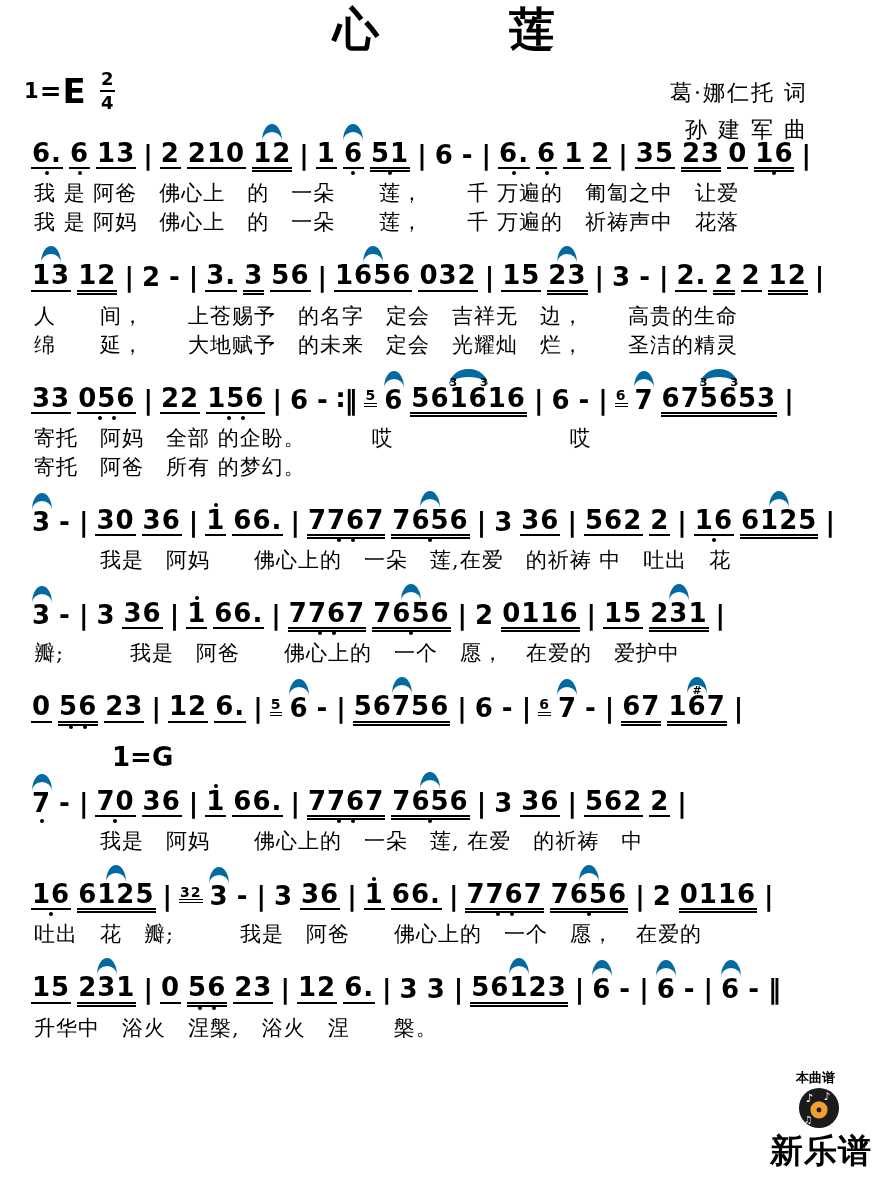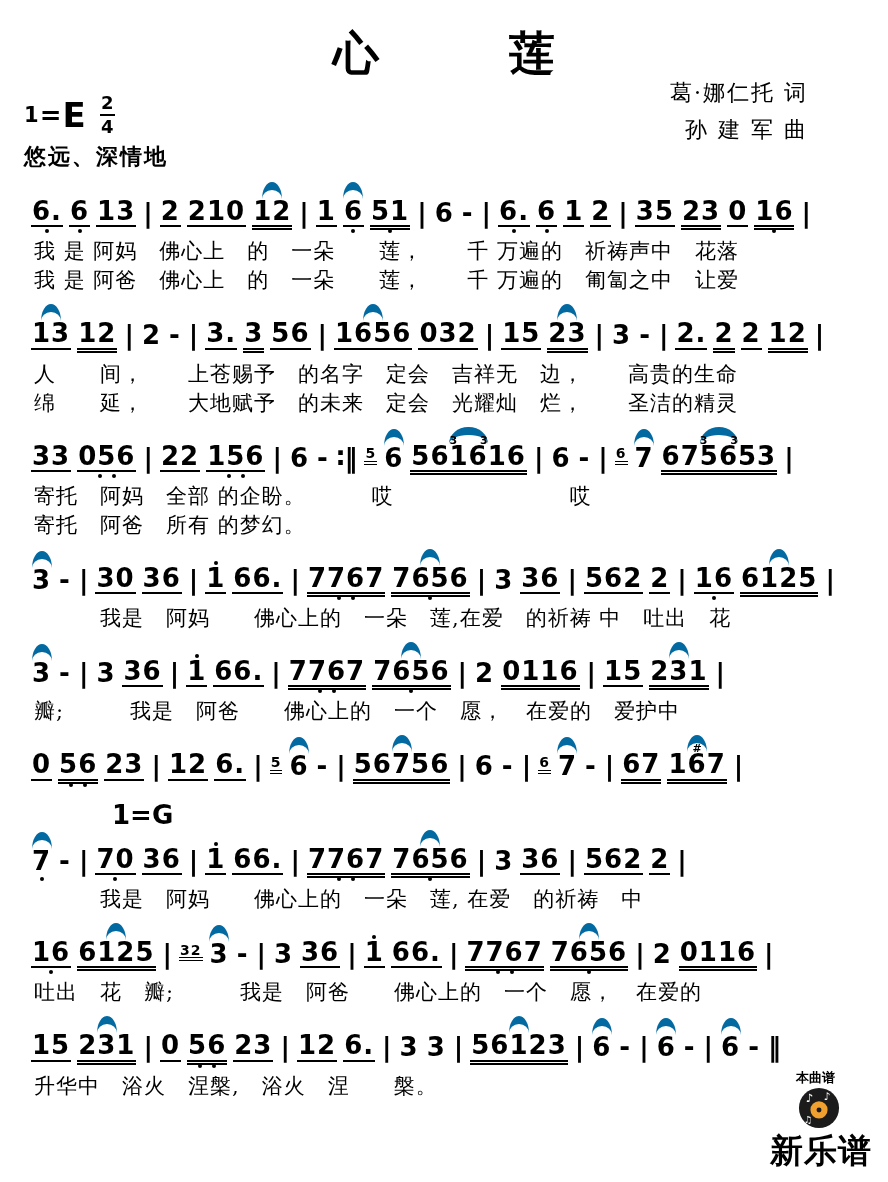--- a/index.html
+++ b/index.html
@@ -1,19 +1,19 @@
 <!DOCTYPE html>
 <html><head>
 <meta charset="utf-8">
 <style>
   html,body{margin:0;padding:0;background:#fff;}
   .page{position:relative;width:888px;height:1182px;background:#fff;color:#000;
         font-family:"DejaVu Sans",sans-serif;overflow:hidden;}
   
-  .header{position:relative;padding-top:24px;}
+  .header{position:relative;}
   .title{text-align:center;font-family:"DejaVu Serif",serif;font-size:46px;font-weight:bold;
          letter-spacing:42px;text-indent:42px;line-height:58px;}
   .credits{position:absolute;top:74px;right:80px;font-family:"DejaVu Serif",serif;
            font-size:22px;line-height:37px;letter-spacing:2px;text-align:right;}
   .meta-left{margin:10px 0 0 24px;height:46px;display:flex;align-items:center;}
   .k1{font-size:21px;font-weight:bold;}
   .keq{font-size:26px;font-weight:bold;margin:0 1px;}
   .kE{font-size:34px;font-weight:bold;line-height:1;}
   .frac{display:inline-flex;flex-direction:column;align-items:center;margin-left:14px;
         font-size:18px;font-weight:bold;line-height:1;}
@@ -63,21 +63,20 @@
     <div class="meta-left">
       <span class="k1">1</span>
         <span class="keq">=</span>
         <span class="kE">E</span>
       <span class="frac">
         <span>2</span>
         <span class="fbar"></span>
         <span>4</span>
       </span>
     </div>
-    <div class="tempo">悠远、深情地</div>
   </div>
 
   <div class="score" id="score">
       <div class="system">
         <div class="notes-line">
           <span class="tok">
             <span class="slot top"></span>
             <span class="num n-u1">6.</span>
             <span class="slot bot">
               <span class="dotrow">
@@ -203,22 +202,22 @@
             <span class="slot top"></span>
             <span class="num n-u2">16</span>
             <span class="slot bot">
               <span class="dotrow">
                 <span class="dot"></span>
               </span>
             </span>
           </span>
           <span class="bar">|</span>
         </div>
+        <div class="lyric">我 是 阿爸　佛心上　的　一朵　　莲，　　千 万遍的　匍匐之中　让爱</div>
         <div class="lyric">我 是 阿妈　佛心上　的　一朵　　莲，　　千 万遍的　祈祷声中　花落</div>
-        <div class="lyric">我 是 阿爸　佛心上　的　一朵　　莲，　　千 万遍的　匍匐之中　让爱</div>
       </div>
       <div class="system">
         <div class="notes-line">
           <span class="tok">
             <span class="slot top">
               <span class="arc"></span>
             </span>
             <span class="num n-u1">13</span>
             <span class="slot bot"></span>
           </span>

